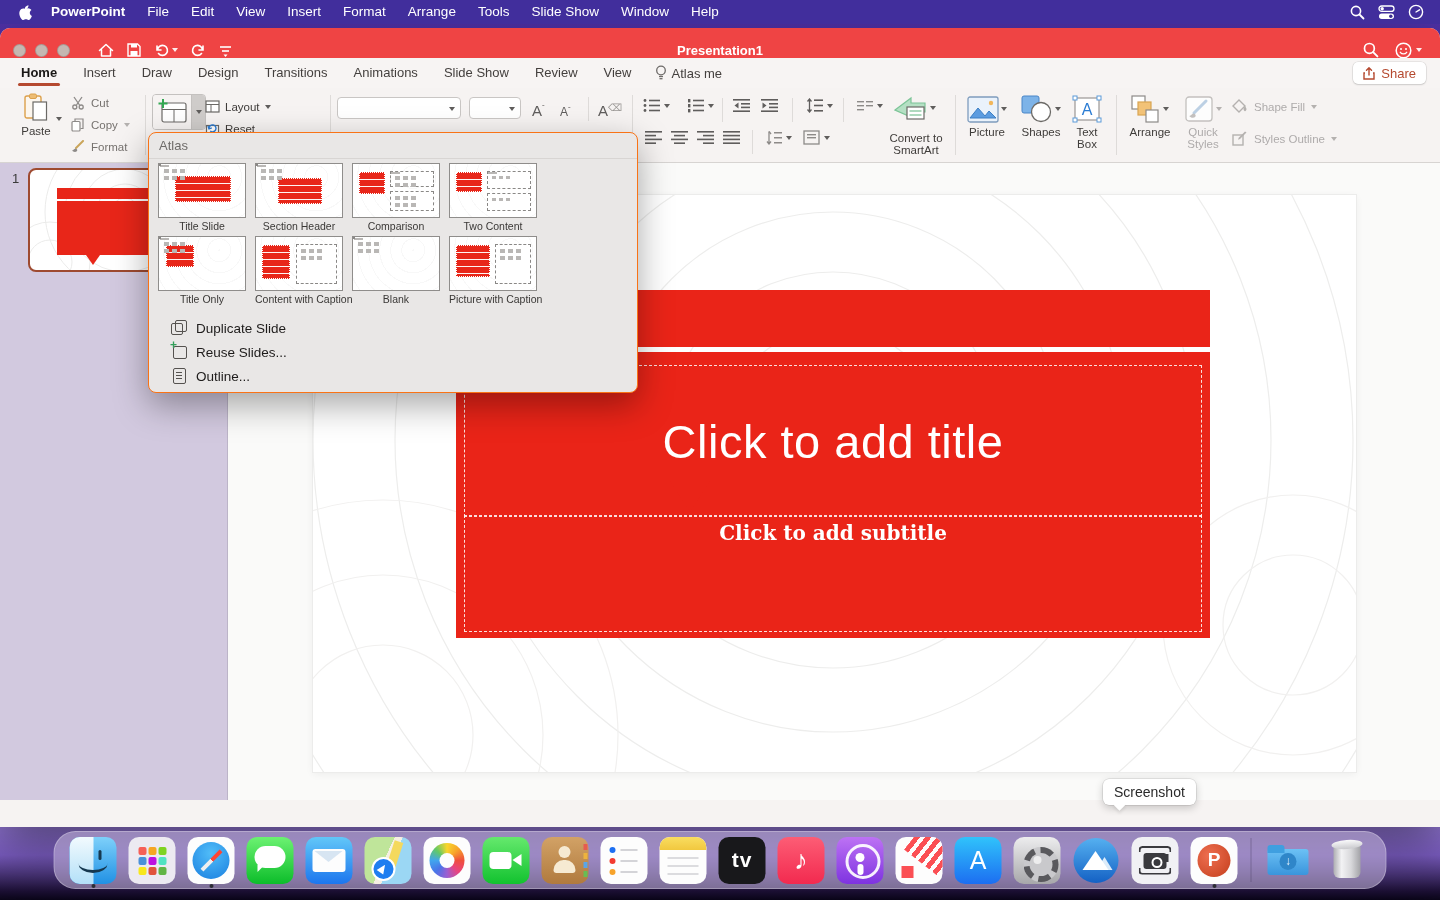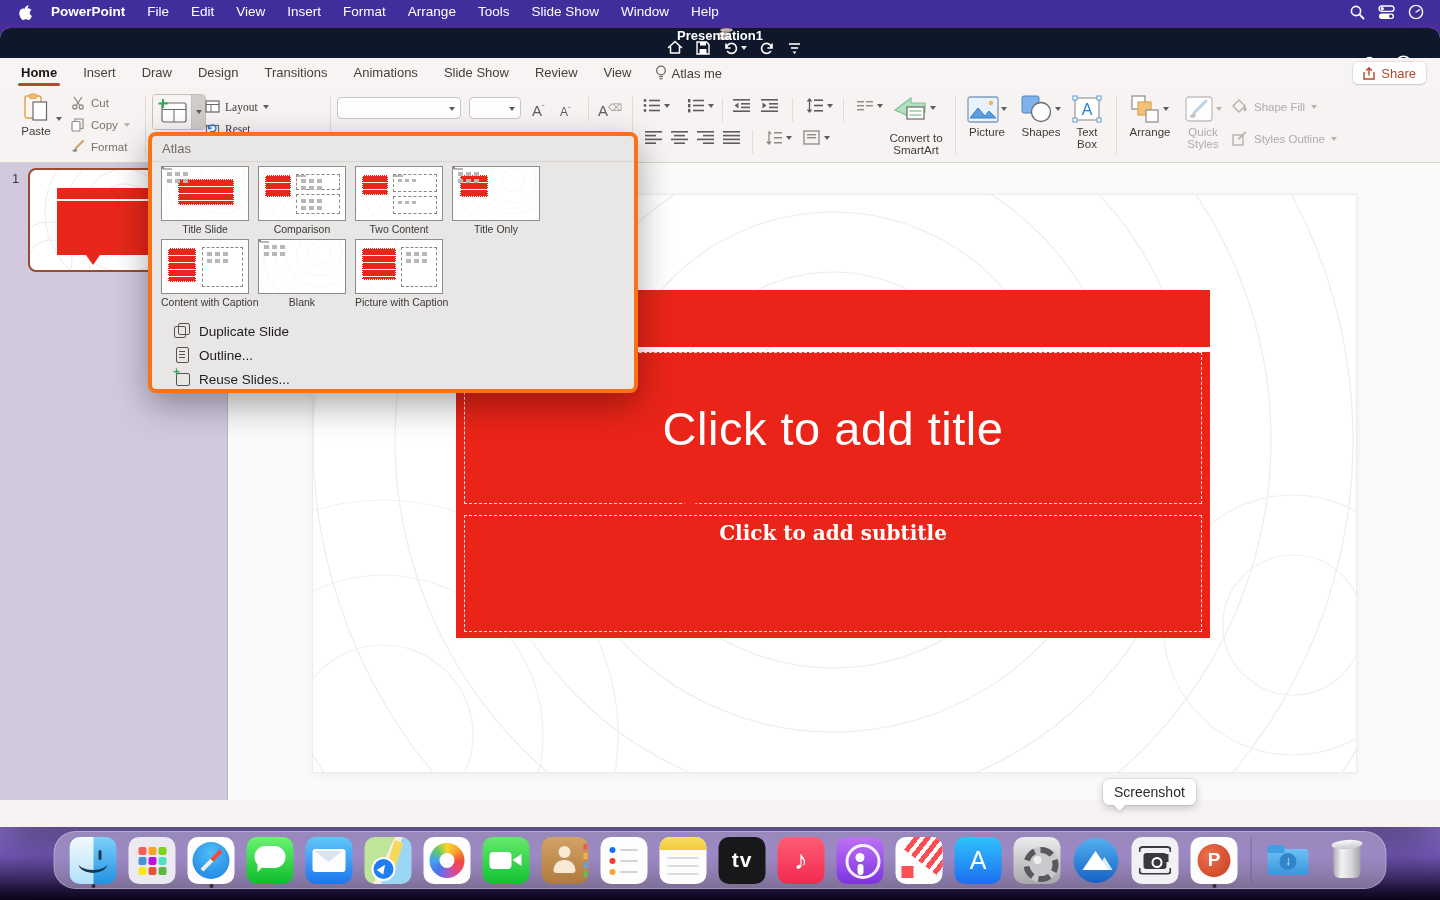--- a/index.html
+++ b/index.html
@@ -14,22 +14,22 @@
   .mb-apple { margin-left:17px; width:15px; height:17px; display:flex; align-items:center; }
   .mb-item { padding:0 11px; height:24px; line-height:24px; white-space:nowrap; }
   .mb-item.app { font-weight:700; margin-left:8px; }
   .mb-right { margin-left:auto; display:flex; align-items:center; gap:12px; margin-right:16px; }
   .mb-ic { width:17px; height:17px; display:flex; align-items:center; justify-content:center; }
 
   
   .window { position:absolute; left:0; top:28px; width:1440px; height:799px; border-radius:10px 10px 0 0;
     background:#f6f3f2; box-shadow:0 18px 50px rgba(0,0,0,.45); }
 
-  .titlebar { position:absolute; left:0; top:0; width:100%; height:44px; background:#0f172a;
-    border-radius:10px 10px 0 0; display:flex; align-items:center;flex-direction:column; }
+  .titlebar { position:absolute; left:0; top:0; width:100%; height:44px; background:#ef4444;
+    border-radius:10px 10px 0 0; display:flex; align-items:center; }
   .tl { width:13px; height:13px; border-radius:50%; background:#c5b7b1; margin-left:9px; border:.5px solid rgba(0,0,0,.15); }
   .tl:first-child { margin-left:13px; }
   .tb-icons { display:flex; align-items:center; gap:13px; margin-left:28px; color:rgba(255,255,255,.92); }
   .tb-title { position:absolute; left:0; right:0; text-align:center; color:#fff; font-weight:700; font-size:13px; pointer-events:none; }
   .tb-right { margin-left:auto; display:flex; align-items:center; gap:16px; margin-right:18px; }
   .chev { width:0; height:0; border-left:3.5px solid transparent; border-right:3.5px solid transparent; border-top:4px solid #5f5d5c; display:inline-block; }
   .chev.w { border-top-color:rgba(255,255,255,.9); }
   .chev.dis { border-top-color:#b4b1af; }
 
   
@@ -46,21 +46,21 @@
   .ribbon .vdiv { position:absolute; top:7px; width:1px; height:60px; background:#dedbd9; }
   .rlbl { font-size:11.5px; color:#3f3c3a; }
   .paste { position:absolute; left:12px; top:5px; width:48px; text-align:center; }
   .paste .chev { position:absolute; right:-2px; top:24px; }
   .sb { position:absolute; display:flex; align-items:center; gap:6px; color:#8d8a88; }
   .sb .rlbl { color:#76726f; }
   .sicon { width:15px; height:15px; display:flex; align-items:center; justify-content:center; }
   .nslide { position:absolute; left:152px; top:6px; display:flex; border:1px solid #c4c1bf; border-radius:4px; overflow:hidden; height:36px; }
   .nslide .main { width:38px; background:#f6f3f2; display:flex; align-items:center; justify-content:center; }
   .nslide .drop { width:14px; background:#cfccca; display:flex; align-items:center; justify-content:center; border-left:1px solid #c4c1bf; }
-  .lrrow { position:absolute; display:flex; align-items:center; gap:5px;font-family:Liberation Serif, serif; }
+  .lrrow { position:absolute; display:flex; align-items:center; gap:5px; }
   .combo { position:absolute; height:22px; background:#fff; border:1px solid #c9c6c4; border-radius:4px; top:9px; }
   .combo .chev { position:absolute; right:5px; top:9px; }
   .fbtn { position:absolute; top:9px; height:22px; display:flex; align-items:flex-end; color:#5f5d5c; }
   .ic16 { width:18px; height:15px; }
   .r1 { top:10px; } .r2 { top:42px; }
   .pbtn { position:absolute; display:flex; align-items:center; gap:3px; }
   .bigbtn { position:absolute; top:5px; text-align:center; }
   .bigbtn .ic { height:32px; display:flex; align-items:center; justify-content:center; gap:2px; }
   .bigbtn .rlbl { display:block; margin-top:1px; line-height:12px; }
   .dis .rlbl { color:#aeabab; }
@@ -74,29 +74,29 @@
   .thumb svg.msw { position:absolute; inset:0; }
   .th-strip { position:absolute; left:27px; top:18px; width:131px; height:11px; background:#e82619; }
   .th-block { position:absolute; left:27px; top:31px; width:131px; height:54px; background:#e82619; }
   .th-tri { position:absolute; left:56px; top:85px; width:0; height:0; border-left:7px solid transparent; border-right:7px solid transparent; border-top:10px solid #e82619; }
 
   .canvas { position:absolute; left:228px; top:0; width:1212px; height:637px; background:#fafaf9; }
   .slide { position:absolute; left:85px; top:32px; width:1043px; height:577px; background:#fff; box-shadow:0 0 0 1px #ececeb,0 2px 8px rgba(0,0,0,.06); }
   .slide svg.swirls { position:absolute; inset:0; }
   .banner { position:absolute; left:143px; top:95px; width:754px; height:57px; background:#ea2418; }
   .mainblock { position:absolute; left:143px; top:157px; width:754px; height:286px; background:#ea2418; }
-  .ph-title { position:absolute; left:8px; top:0; right:8px; height:152px; border:1px dashed rgba(255,255,255,.85);
+  .ph-title { position:absolute; left:8px; top:13px; right:8px; height:152px; border:1px dashed rgba(255,255,255,.85);
     display:flex; align-items:center; justify-content:center; }
   .ph-title span { color:#fff; font-size:47px; font-weight:200; letter-spacing:.5px; font-stretch:condensed; }
   .ph-sub { position:absolute; left:8px; top:163px; right:8px; bottom:6px; border:1px dashed rgba(255,255,255,.85); text-align:center; }
   .ph-sub span { color:#fff; font-family:"DejaVu Serif", serif; font-weight:700; font-size:20px; line-height:34px; }
   .tri { position:absolute; left:357px; top:286px; width:0; height:0; border-left:20px solid transparent; border-right:20px solid transparent; border-top:31px solid #ea2418; }
 
   
-  .lmenu { position:absolute; left:148px; top:132px; width:490px; height:261px; background:#e9e7e6; border:4px solid #f97316;
+  .lmenu { position:absolute; left:148px; top:132px; width:490px; height:261px; background:#e9e7e6; border:1px solid #f97316;
     border-radius:8px; box-shadow:0 12px 34px rgba(0,0,0,.35); z-index:50; }
   .lm-head { height:26px; line-height:26px; padding-left:10px; color:#6e6b69; font-size:13px; border-bottom:1px solid #d8d5d3; }
   .cards { position:absolute; left:9px; top:30px; width:472px; display:flex; flex-wrap:wrap; column-gap:9px; row-gap:4px; }
   .card { width:88px; }
   .cthumb { width:88px; height:55px; background:#fff; border:1px solid #8f8d8b; position:relative; overflow:hidden;
     background-image:repeating-radial-gradient(circle at 70% 25%, rgba(0,0,0,.028) 0 1px, transparent 1px 11px); }
   .clab { text-align:center; font-size:10.5px; color:#3a3836; margin-top:2px; line-height:12px; white-space:nowrap; }
   .rblk { position:absolute; background:#e82619;
     background-image:repeating-linear-gradient(180deg, transparent 0 6px, rgba(255,255,255,.95) 6px 7px); border:1px dotted #fff; }
   .dbox { position:absolute; border:1px dashed #8a8886; background:#fff; }
@@ -757,20 +757,33 @@
               <span class="dash"></span>
             </div>
             <div class="dbox b2">
               <span class="glyphs"></span>
             </div>
           </div>
           <div class="clab">Title Slide</div>
         </div>
 
 
+        <div class="card">
+          <div class="cthumb lt-section-header">
+            <div class="rblk"></div>
+            <div class="dbox b1">
+              <span class="glyphs"></span>
+              <span class="dash"></span>
+            </div>
+            <div class="dbox b2">
+              <span class="glyphs"></span>
+            </div>
+          </div>
+          <div class="clab">Section Header</div>
+        </div>
 
         <div class="card">
           <div class="cthumb lt-comparison">
             <div class="rblk"></div>
             <div class="dbox b1">
               <span class="glyphs"></span>
               <span class="dash"></span>
             </div>
             <div class="dbox b2">
               <span class="glyphs"></span>
@@ -851,27 +864,27 @@
 
     </div>
     <div class="mi-list">
 
         <div class="mi">
           <span class="mi-ic mi-duplicate"></span>
           <span>Duplicate Slide</span>
         </div>
 
         <div class="mi">
+          <span class="mi-ic mi-reuse"></span>
+          <span>Reuse Slides...</span>
+        </div>
+
+        <div class="mi">
           <span class="mi-ic mi-outline"></span>
           <span>Outline...</span>
-        </div>
-
-        <div class="mi">
-          <span class="mi-ic mi-reuse"></span>
-          <span>Reuse Slides...</span>
         </div>
 
     </div>
   </div>
 
   <div class="tooltip">
     <span>Screenshot</span>
   </div>
 
   <div class="dock">

